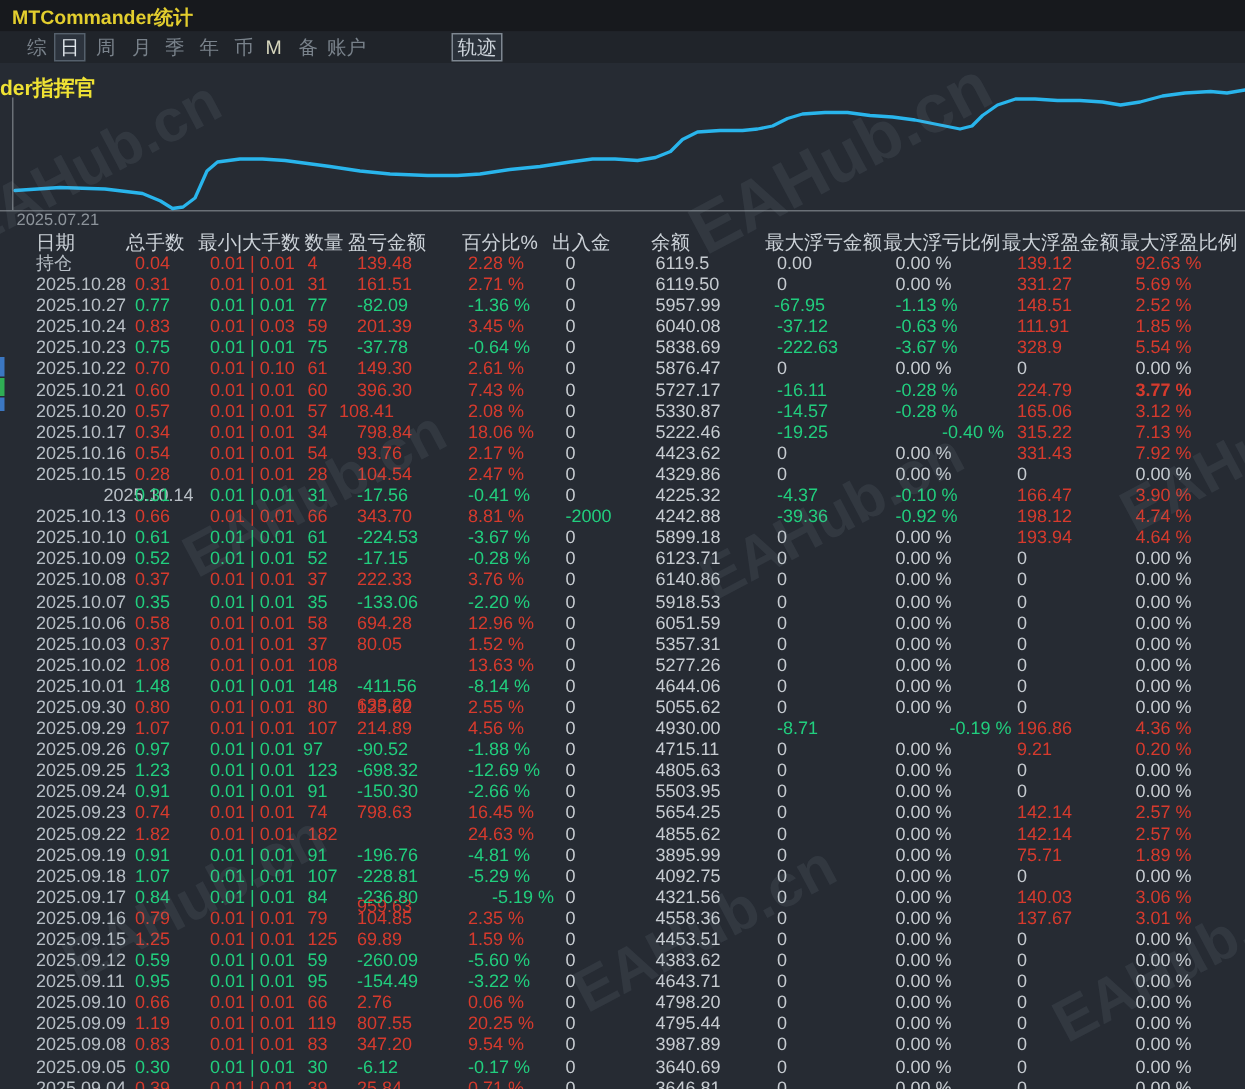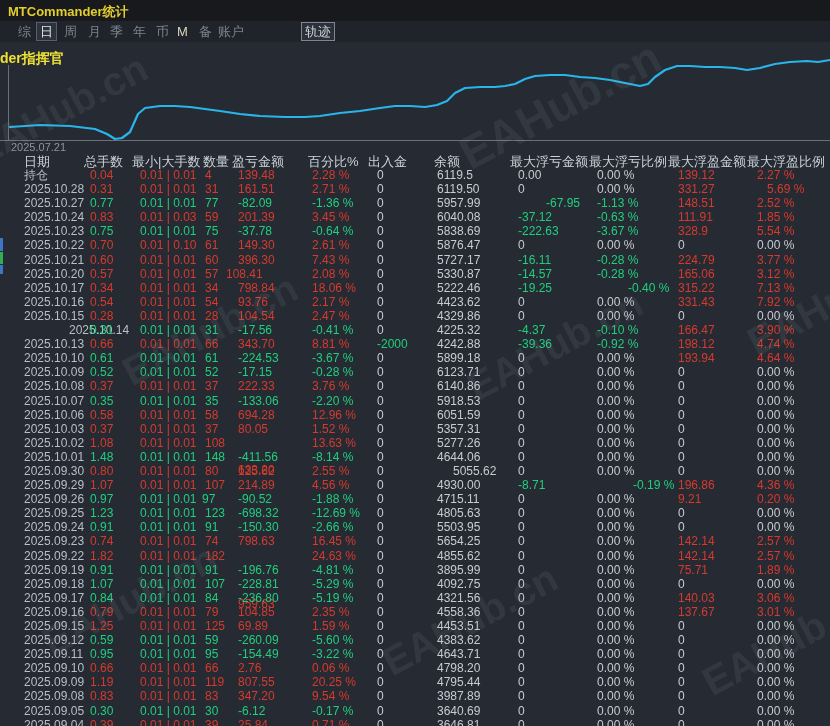--- a/index.html
+++ b/index.html
@@ -81,46 +81,46 @@
         <span class="c-up" style="left: 90px;">0.04</span>
         <span class="c-up" style="left: 140px;">0.01 | 0.01</span>
         <span class="c-up" style="left: 205px;">4</span>
         <span class="c-up" style="left: 238px;">139.48</span>
         <span class="c-up" style="left: 312px;">2.28 %</span>
         <span class="c-neutral" style="left: 377px;">0</span>
         <span class="c-neutral" style="left: 437px;">6119.5</span>
         <span class="c-neutral" style="left: 518px;">0.00</span>
         <span class="c-neutral" style="left: 597px;">0.00 %</span>
         <span class="c-up" style="left: 678px;">139.12</span>
-        <span class="c-up" style="left: 757px;">2.27 %</span>
+        <span class="c-up" style="left: 757px;">92.63 %</span>
       </div>
       <div class="row">
         <span class="c-date" style="left: 24px;">2025.10.28</span>
         <span class="c-up" style="left: 90px;">0.31</span>
         <span class="c-up" style="left: 140px;">0.01 | 0.01</span>
         <span class="c-up" style="left: 205px;">31</span>
         <span class="c-up" style="left: 238px;">161.51</span>
         <span class="c-up" style="left: 312px;">2.71 %</span>
         <span class="c-neutral" style="left: 377px;">0</span>
         <span class="c-neutral" style="left: 437px;">6119.50</span>
         <span class="c-neutral" style="left: 518px;">0</span>
         <span class="c-neutral" style="left: 597px;">0.00 %</span>
         <span class="c-up" style="left: 678px;">331.27</span>
-        <span class="c-up" style="left: 757px; margin-left: 10px;">5.69 %</span>
+        <span class="c-up" style="left: 757px;">5.69 %</span>
       </div>
       <div class="row">
         <span class="c-date" style="left: 24px;">2025.10.27</span>
         <span class="c-down" style="left: 90px;">0.77</span>
         <span class="c-down" style="left: 140px;">0.01 | 0.01</span>
         <span class="c-down" style="left: 205px;">77</span>
         <span class="c-down" style="left: 238px;">-82.09</span>
         <span class="c-down" style="left: 312px;">-1.36 %</span>
         <span class="c-neutral" style="left: 377px;">0</span>
         <span class="c-neutral" style="left: 437px;">5957.99</span>
-        <span class="c-down" style="left: 546px;">-67.95</span>
+        <span class="c-down" style="left: 516px;">-67.95</span>
         <span class="c-down" style="left: 597px;">-1.13 %</span>
         <span class="c-up" style="left: 678px;">148.51</span>
         <span class="c-up" style="left: 757px;">2.52 %</span>
       </div>
       <div class="row">
         <span class="c-date" style="left: 24px;">2025.10.24</span>
         <span class="c-up" style="left: 90px;">0.83</span>
         <span class="c-up" style="left: 140px;">0.01 | 0.03</span>
         <span class="c-up" style="left: 205px;">59</span>
         <span class="c-up" style="left: 238px;">201.39</span>
@@ -165,21 +165,21 @@
         <span class="c-up" style="left: 90px;">0.60</span>
         <span class="c-up" style="left: 140px;">0.01 | 0.01</span>
         <span class="c-up" style="left: 205px;">60</span>
         <span class="c-up" style="left: 238px;">396.30</span>
         <span class="c-up" style="left: 312px;">7.43 %</span>
         <span class="c-neutral" style="left: 377px;">0</span>
         <span class="c-neutral" style="left: 437px;">5727.17</span>
         <span class="c-down" style="left: 518px;">-16.11</span>
         <span class="c-down" style="left: 597px;">-0.28 %</span>
         <span class="c-up" style="left: 678px;">224.79</span>
-        <span class="c-up" style="left: 757px;">3.77 %</span>
+        <span class="c-up" style="left: 757px; font-weight: bold;">3.77 %</span>
       </div>
       <div class="row">
         <span class="c-date" style="left: 24px;">2025.10.20</span>
         <span class="c-up" style="left: 90px;">0.57</span>
         <span class="c-up" style="left: 140px;">0.01 | 0.01</span>
         <span class="c-up" style="left: 205px;">57</span>
         <span class="c-up" style="left: 226px;">108.41</span>
         <span class="c-up" style="left: 312px;">2.08 %</span>
         <span class="c-neutral" style="left: 377px;">0</span>
         <span class="c-neutral" style="left: 437px;">5330.87</span>
@@ -371,21 +371,21 @@
         <span class="c-neutral" style="left: 757px;">0.00 %</span>
       </div>
       <div class="row">
         <span class="c-date" style="left: 24px;">2025.09.30</span>
         <span class="c-up" style="left: 90px;">0.80</span>
         <span class="c-up" style="left: 140px;">0.01 | 0.01</span>
         <span class="c-up" style="left: 205px;">80</span>
         <span class="c-up" style="left: 238px;">125.62</span>
         <span class="c-up" style="left: 312px;">2.55 %</span>
         <span class="c-neutral" style="left: 377px;">0</span>
-        <span class="c-neutral" style="left: 453px;">5055.62</span>
+        <span class="c-neutral" style="left: 437px;">5055.62</span>
         <span class="c-neutral" style="left: 518px;">0</span>
         <span class="c-neutral" style="left: 597px;">0.00 %</span>
         <span class="c-neutral" style="left: 678px;">0</span>
         <span class="c-neutral" style="left: 757px;">0.00 %</span>
       </div>
       <div class="row">
         <span class="c-date" style="left: 24px;">2025.09.29</span>
         <span class="c-up" style="left: 90px;">1.07</span>
         <span class="c-up" style="left: 140px;">0.01 | 0.01</span>
         <span class="c-up" style="left: 205px;">107</span>
@@ -495,21 +495,21 @@
         <span class="c-neutral" style="left: 597px;">0.00 %</span>
         <span class="c-neutral" style="left: 678px;">0</span>
         <span class="c-neutral" style="left: 757px;">0.00 %</span>
       </div>
       <div class="row">
         <span class="c-date" style="left: 24px;">2025.09.17</span>
         <span class="c-down" style="left: 90px;">0.84</span>
         <span class="c-down" style="left: 140px;">0.01 | 0.01</span>
         <span class="c-down" style="left: 205px;">84</span>
         <span class="c-down" style="left: 238px;">-236.80</span>
-        <span class="c-down" style="left: 312px; text-align: center;">-5.19 %</span>
+        <span class="c-down" style="left: 328px; text-align: center;">-5.19 %</span>
         <span class="c-neutral" style="left: 377px;">0</span>
         <span class="c-neutral" style="left: 437px;">4321.56</span>
         <span class="c-neutral" style="left: 518px;">0</span>
         <span class="c-neutral" style="left: 597px;">0.00 %</span>
         <span class="c-up" style="left: 678px;">140.03</span>
         <span class="c-up" style="left: 757px;">3.06 %</span>
       </div>
       <div class="row">
         <span class="c-date" style="left: 24px;">2025.09.16</span>
         <span class="c-up" style="left: 90px;">0.79</span>

